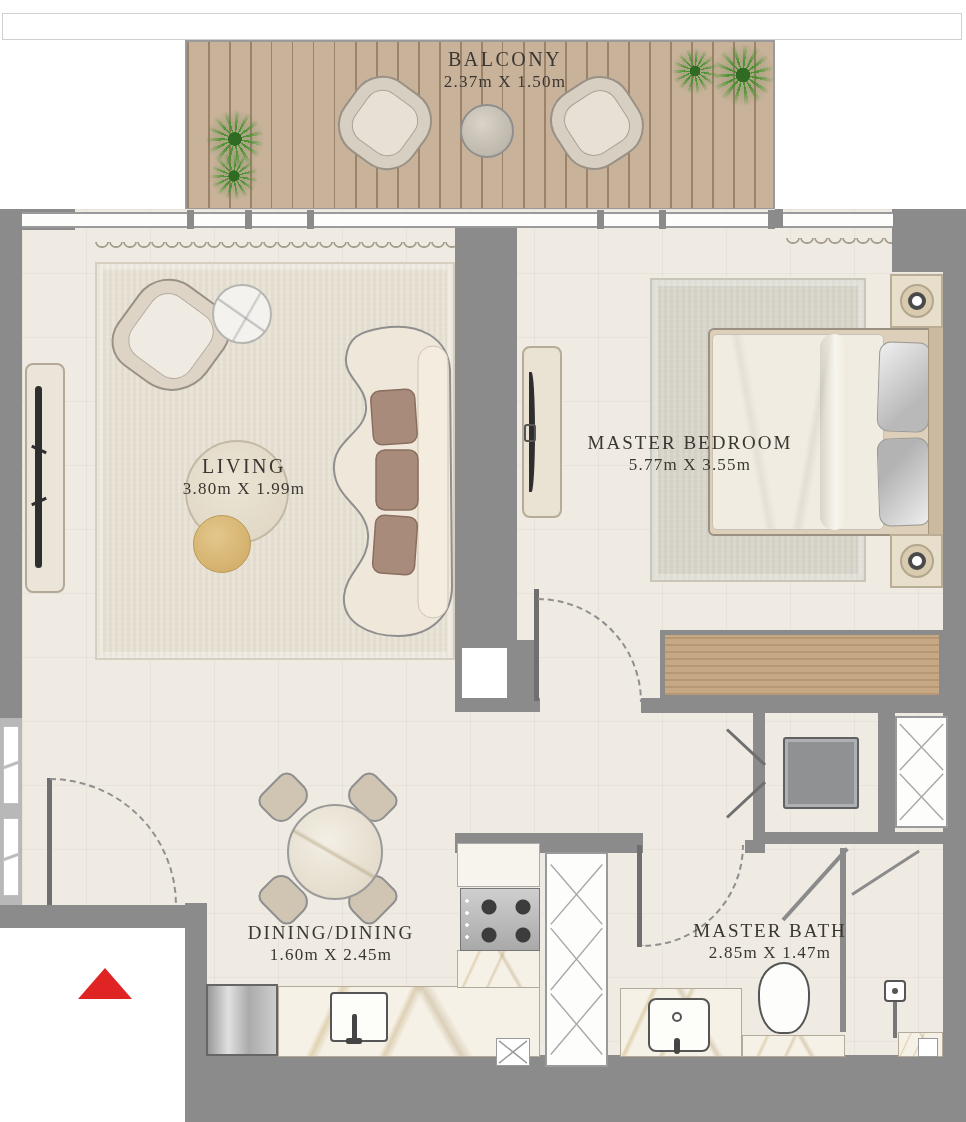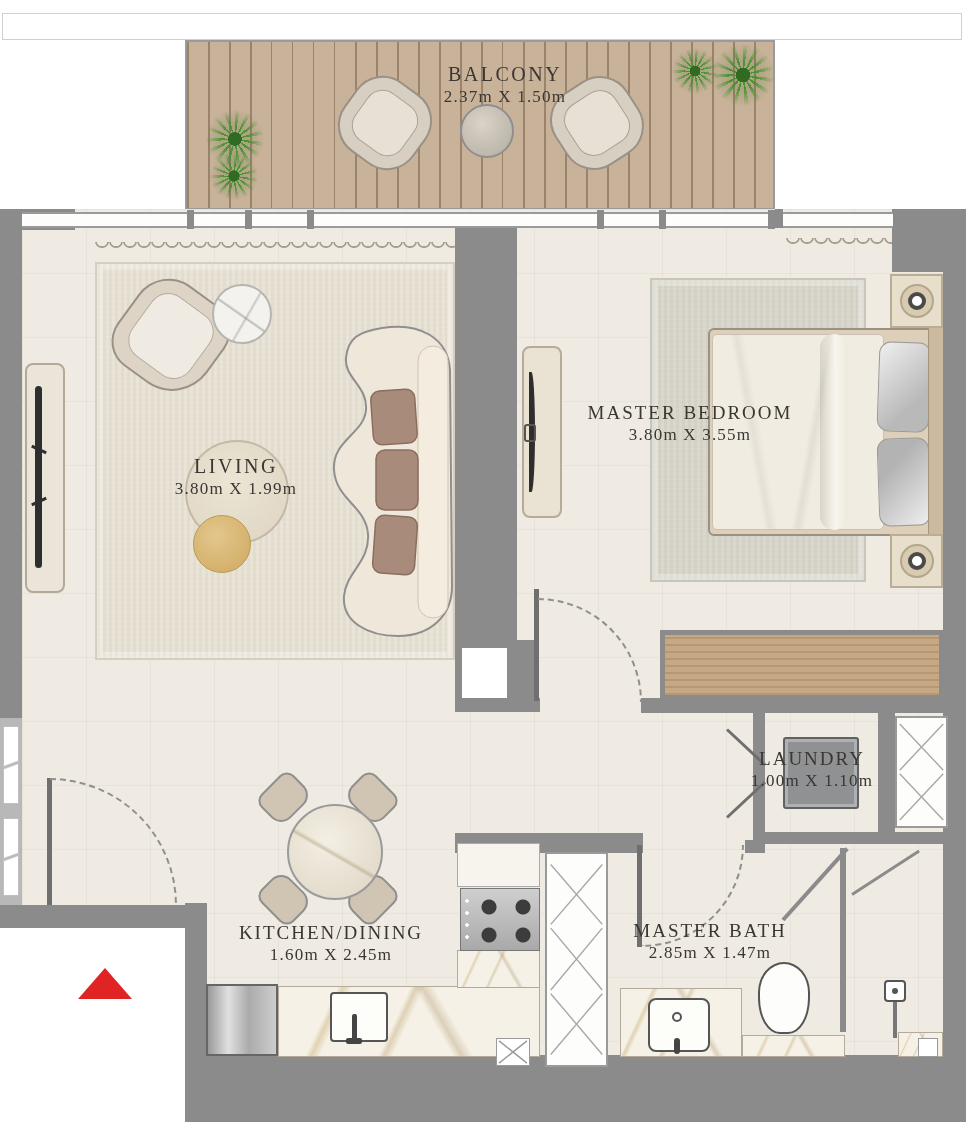--- a/index.html
+++ b/index.html
@@ -233,40 +233,36 @@
   <div class="abs" style="left:758px;top:962px;width:52px;height:72px;background:#fdfdfb;border:2px solid #555;
               border-radius:50% 50% 42% 42% / 42% 42% 50% 50%;"></div>
   <div class="abs" style="left:884px;top:980px;width:22px;height:22px;background:#fff;border:2px solid #555;border-radius:4px;"></div>
   <div class="abs" style="left:892px;top:988px;width:6px;height:6px;background:#555;border-radius:50%;"></div>
   <div class="abs" style="left:893px;top:1002px;width:4px;height:36px;background:#777;"></div>
   <div class="abs marble" style="left:898px;top:1032px;width:45px;height:25px;"></div>
   <div class="abs" style="left:918px;top:1038px;width:20px;height:19px;background:#fff;border:1px solid #999;"></div>
 
   <div class="abs wood" style="left:660px;top:630px;width:284px;height:70px;"></div>
 
-  <div class="abs room-label" style="left:505px;top:63px;">
+  <div class="abs room-label" style="left:505px;top:48px;">
     <div class="room-name">BALCONY</div>
     <div class="room-dims">2.37m X 1.50m</div>
   </div>
-  <div class="abs room-label" style="left:236px;top:455px;font-family:Liberation Serif, serif;">
+  <div class="abs room-label" style="left:244px;top:455px;font-family:Liberation Serif, serif;">
     <div class="room-name">LIVING</div>
     <div class="room-dims">3.80m X 1.99m</div>
   </div>
-  <div class="abs room-label" style="left:690px;top:402px;">
+  <div class="abs room-label" style="left:690px;top:432px;">
     <div class="room-name sm">MASTER BEDROOM</div>
-    <div class="room-dims">3.80m X 3.55m</div>
-  </div>
-  <div class="abs room-label" style="left:812px;top:748px;">
-    <div class="room-name sm">LAUNDRY</div>
-    <div class="room-dims">1.00m X 1.10m</div>
+    <div class="room-dims">5.77m X 3.55m</div>
   </div>
   <div class="abs room-label" style="left:331px;top:922px;">
-    <div class="room-name sm">KITCHEN/DINING</div>
+    <div class="room-name sm">DINING/DINING</div>
     <div class="room-dims">1.60m X 2.45m</div>
   </div>
-  <div class="abs room-label" style="left:710px;top:920px;">
+  <div class="abs room-label" style="left:770px;top:920px;">
     <div class="room-name sm">MASTER BATH</div>
     <div class="room-dims">2.85m X 1.47m</div>
   </div>
 
   <div class="abs" style="left:78px;top:968px;width:0;height:0;border-left:27px solid transparent;border-right:27px solid transparent;border-bottom:31px solid var(--accent-red,#df2423);"></div>
 
 </div>
 
 </body></html>

